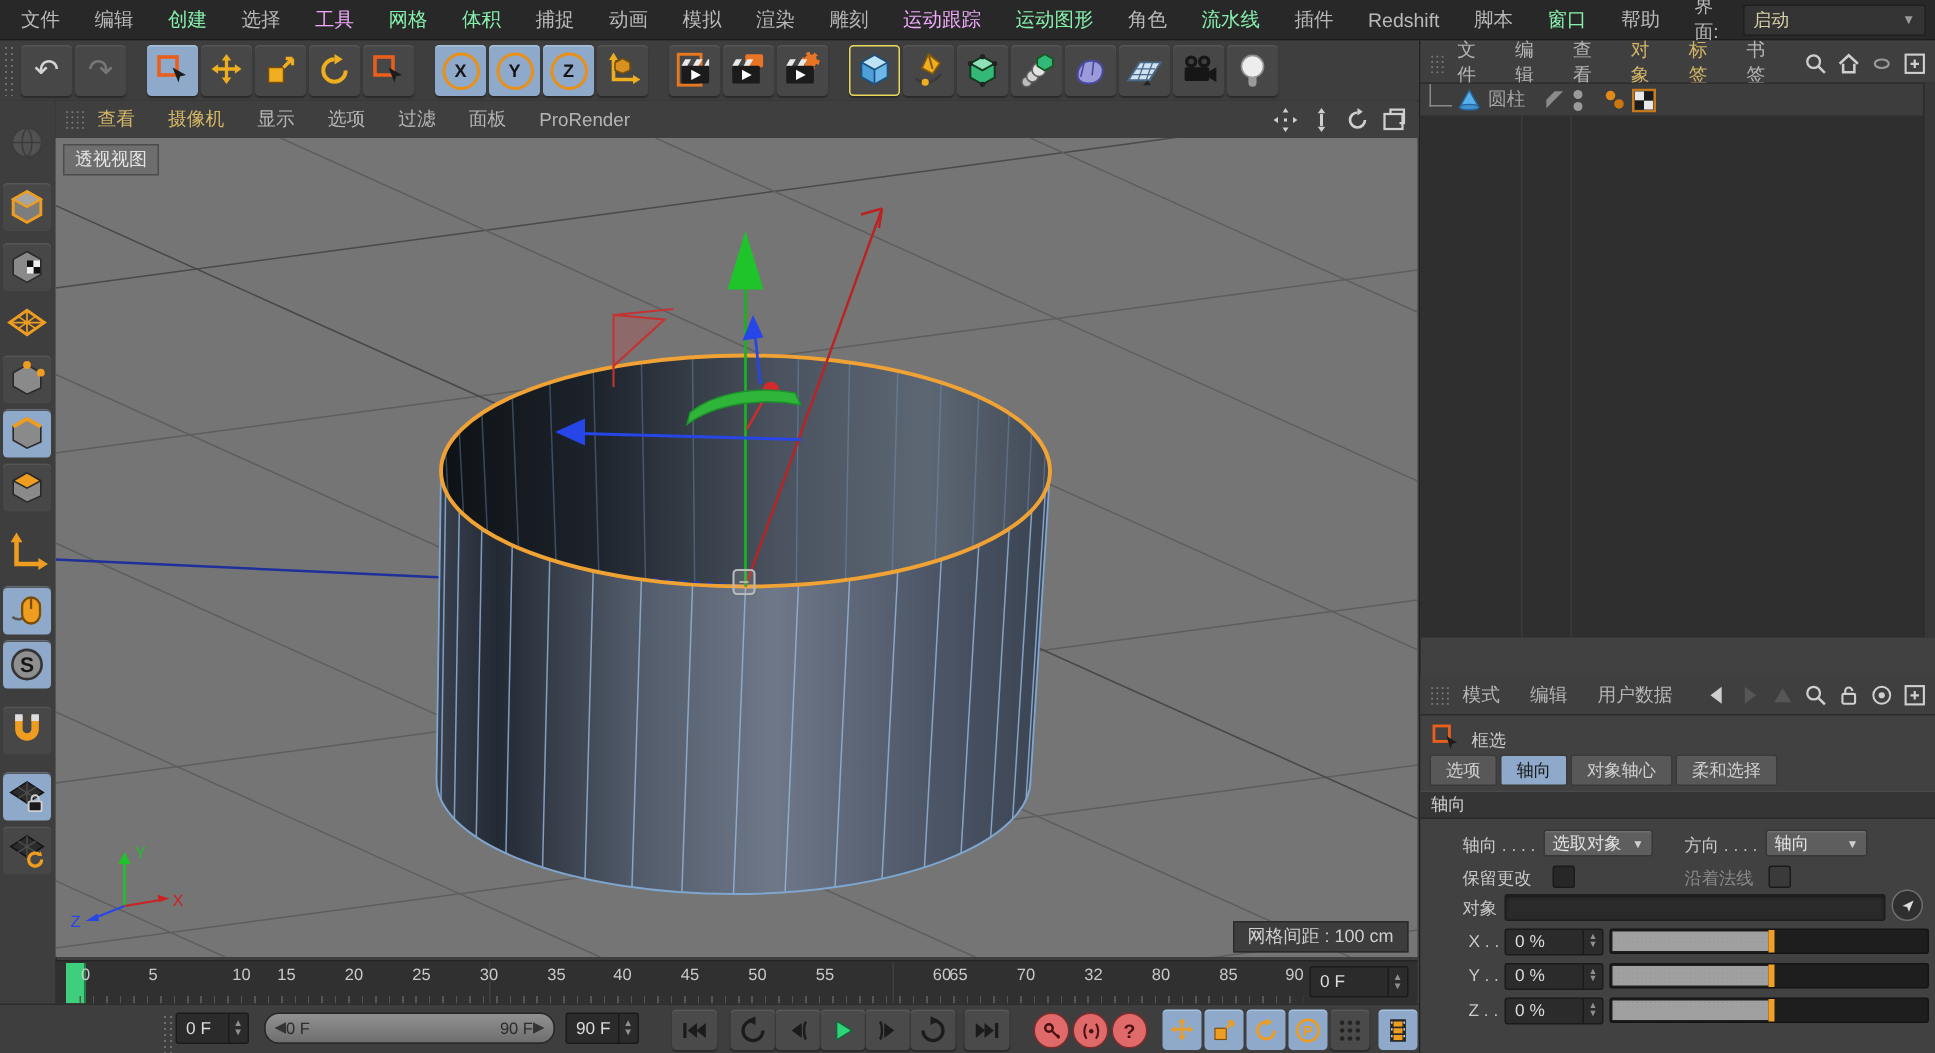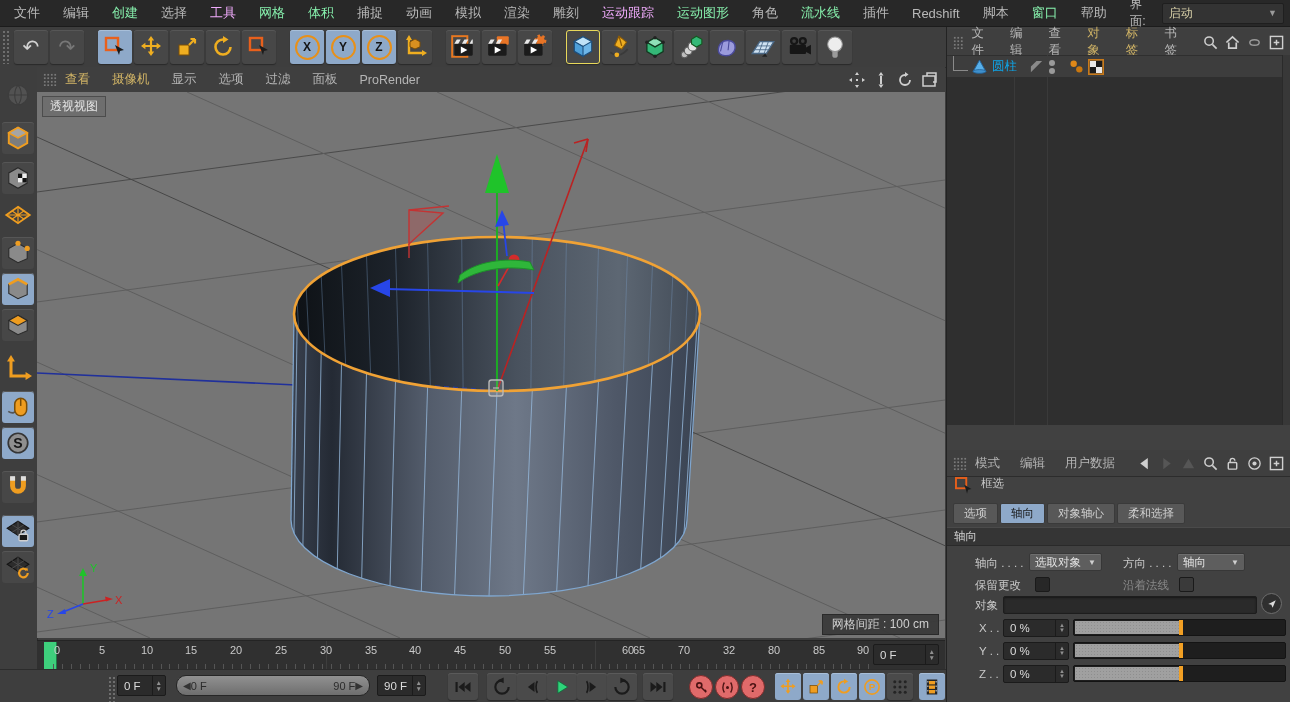--- a/index.html
+++ b/index.html
@@ -86,25 +86,25 @@
             display:flex;align-items:center;font-size:12.5px;}
   .pan-head .mi{margin-right:20px;color:#b5b5b5;}
   .pan-head .mi.gold{color:#d2b566;}
   .pan-ic{display:flex;gap:7px;margin-left:auto;margin-right:7px;align-items:center;}
   .pan-ic svg,.pan-ic span{width:15px;height:15px;}
   #om-list{position:absolute;left:0;top:28px;width:344px;height:370px;background:#2f2f2f;}
   .colsep{position:absolute;top:0;width:1px;height:370px;background:#3a3a3a;}
   #om-row{position:absolute;left:0;top:1px;width:336px;height:21px;background:#3d3d3d;display:flex;align-items:center;}
   #om-row .hier{width:14px;height:14px;border-left:1px solid #8a8a8a;border-bottom:1px solid #8a8a8a;
         margin:-6px 3px 0 6px;}
-  #om-row .oname{color:#0ea5e9;font-size:12.5px;margin-left:4px;}
+  #om-row .oname{color:#a3a3a3;font-size:12.5px;margin-left:4px;}
   #om-scroll{position:absolute;right:0;top:28px;width:7px;height:370px;background:#383838;border-left:1px solid #2a2a2a;}
   
   #am{position:absolute;left:0;top:380px;width:344px;height:275px;background:#414141;font-size:11.5px;margin-top:43px;}
-  #am-tool{position:absolute;left:0;top:26px;width:344px;height:25px;display:flex;align-items:flex-start;color:#c9c9c9;}
+  #am-tool{position:absolute;left:0;top:26px;width:344px;height:25px;display:flex;align-items:flex-end;color:#c9c9c9;}
   #am-tabs{position:absolute;left:6px;top:53px;display:flex;gap:2px;}
   .tab{height:19px;padding:0 10px;background:#585858;border:1px solid #3a3a3a;border-radius:2px;
        display:flex;align-items:center;color:#cfcfcf;}
   .tab.active{background:#8ea9c9;color:#1a1a1a;}
   #am-section{position:absolute;left:0;top:77px;width:344px;height:19px;background:#353535;
        border-top:1px solid #4a4a4a;border-bottom:1px solid #2a2a2a;display:flex;align-items:center;
        padding-left:7px;box-sizing:border-box;color:#cfcfcf;}
   .flabel{position:absolute;color:#c9c9c9;white-space:nowrap;}
   .flabel.dis{color:#8a8a8a;}
   .dd2{position:absolute;height:18px;background:#5e5e5e;border:1px solid #373737;border-radius:2px;
@@ -547,21 +547,21 @@
     </div>
   </div>
 
   <div id="timeline" class="abs">
     <div id="ruler">
       <div id="playhead"></div>
       <div class="vgl" style="left:289px"></div>
       <div class="vgl" style="left:558px"></div>
       <span class="tick" style="left:20px">0</span>
       <span class="tick" style="left:65px">5</span>
-      <span class="tick" style="left:110px">10</span>
+      <span class="tick" style="left:124px">10</span>
       <span class="tick" style="left:154px">15</span>
       <span class="tick" style="left:199px">20</span>
       <span class="tick" style="left:244px">25</span>
       <span class="tick" style="left:289px">30</span>
       <span class="tick" style="left:334px">35</span>
       <span class="tick" style="left:378px">40</span>
       <span class="tick" style="left:423px">45</span>
       <span class="tick" style="left:468px">50</span>
       <span class="tick" style="left:513px">55</span>
       <span class="tick" style="left:591px">60</span>

